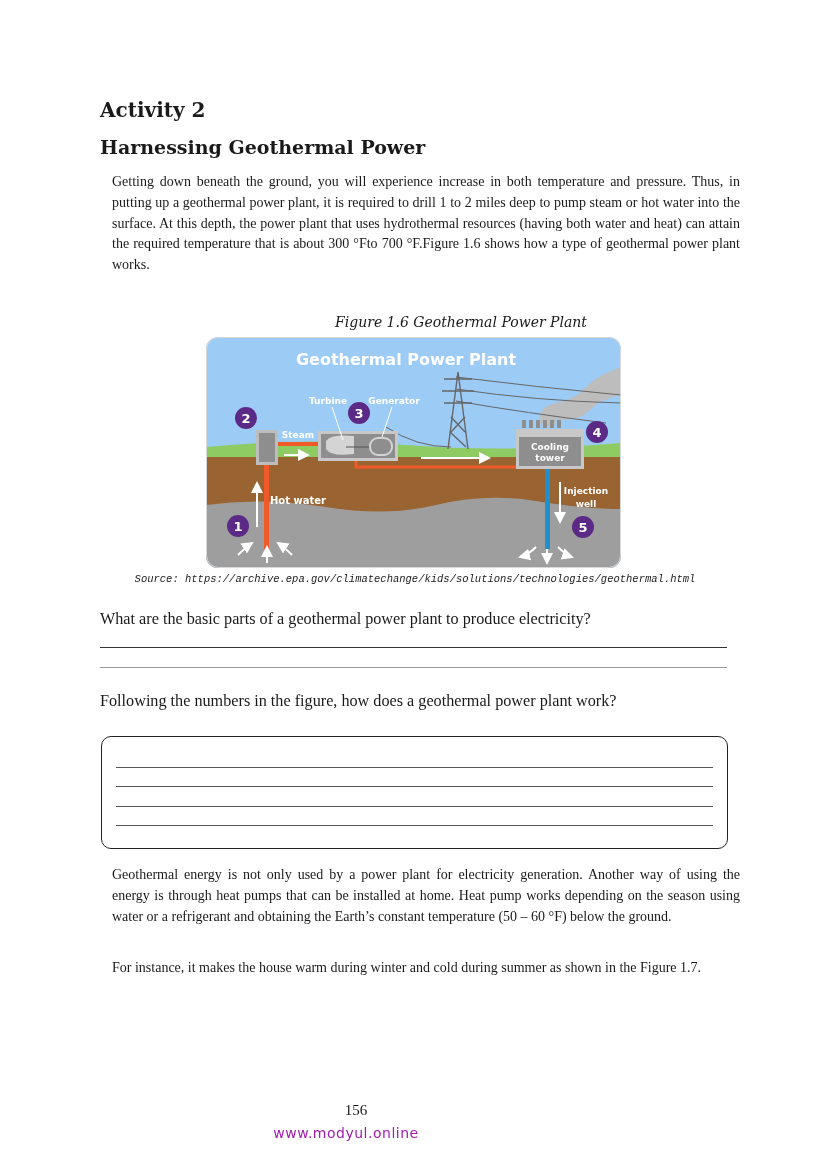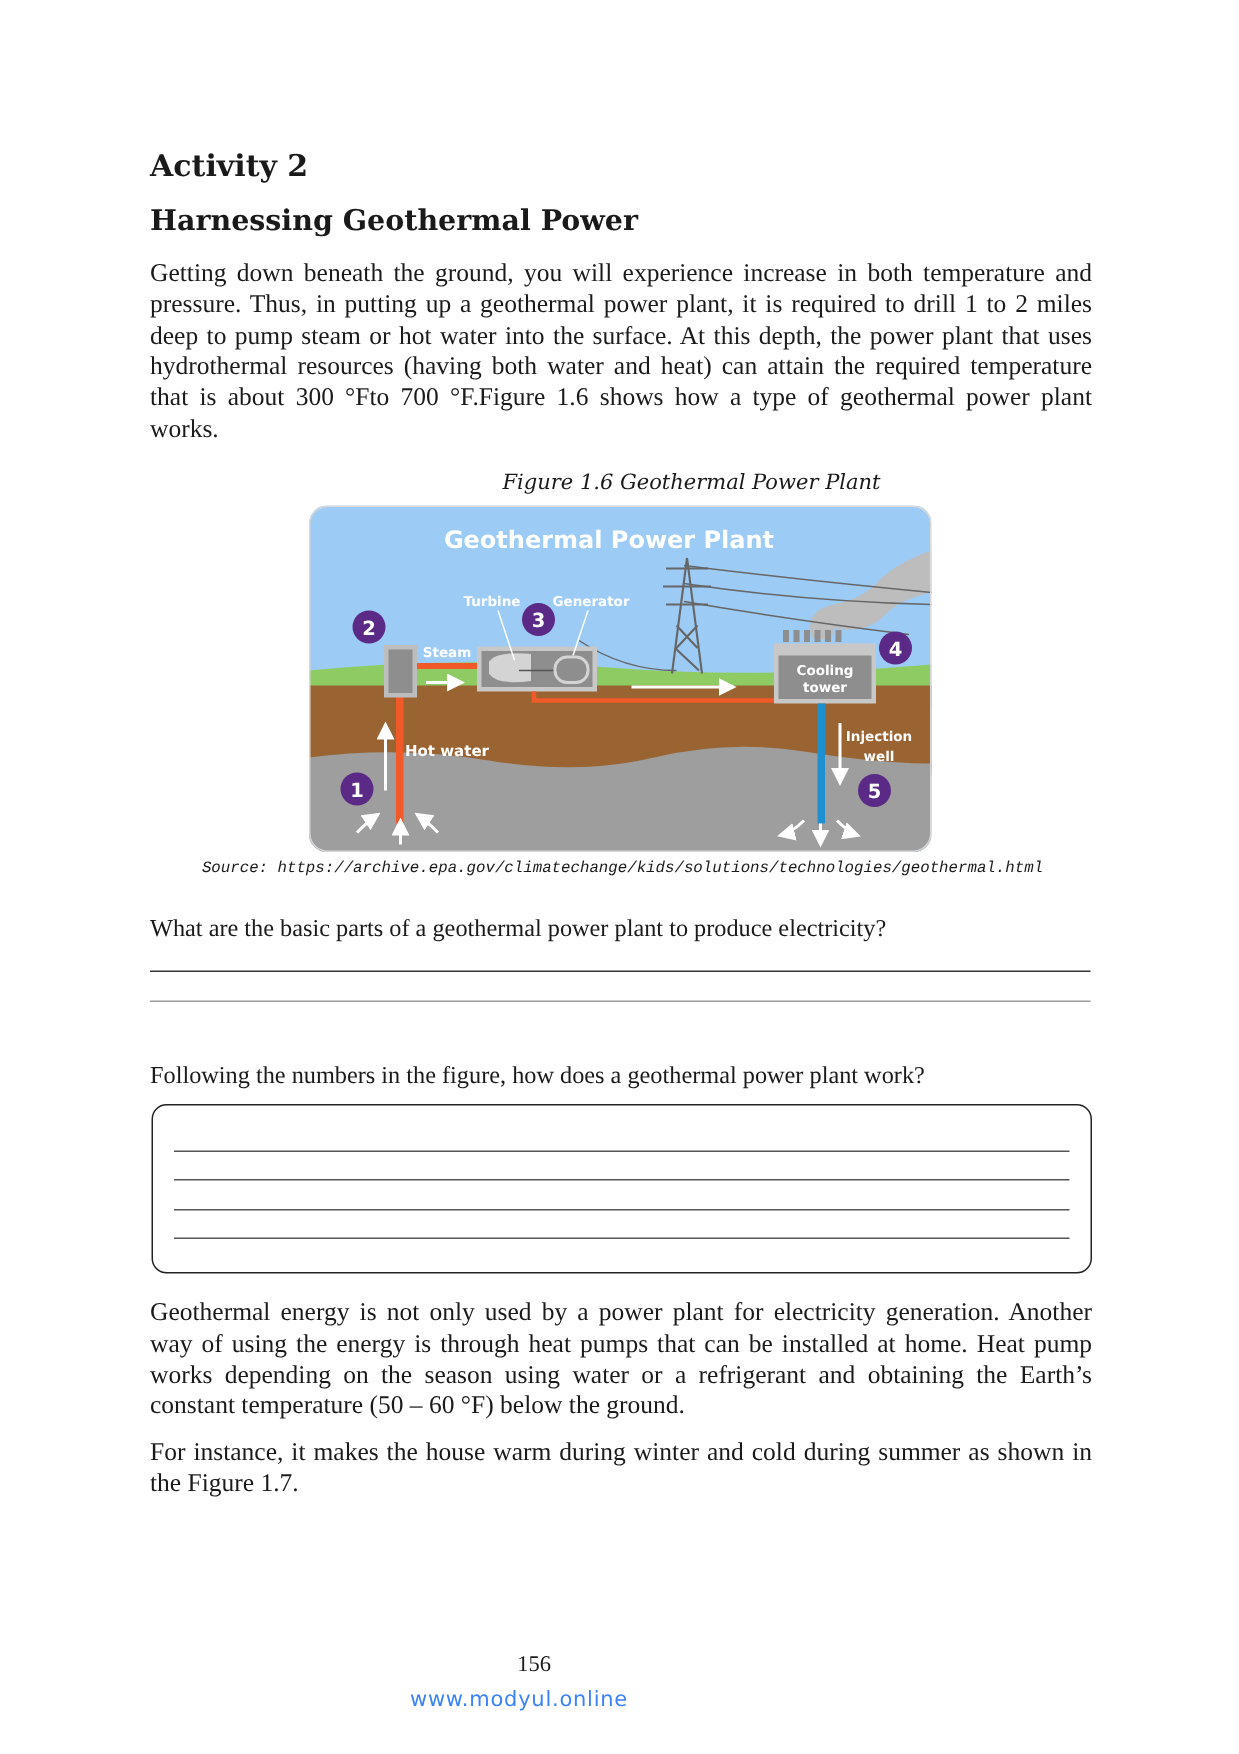--- a/index.html
+++ b/index.html
@@ -1,40 +1,40 @@
 <!DOCTYPE html>
 <html><head>
 <meta charset="utf-8">
 <style>
   html, body { margin: 0; padding: 0; background: #ffffff; }
   body { width: 826px; height: 1169px; position: relative; overflow: hidden;
          font-family: "DejaVu Serif", "Liberation Serif", serif; color: #1a1a1a; }
   .abs { position: absolute; }
   .h1 { left: 100px; top: 98px; font-size: 20px; font-weight: bold; font-family: "DejaVu Serif", serif; }
   .h2 { left: 100px; top: 136px; font-size: 19px; font-weight: bold; font-family: "DejaVu Serif", serif; }
-  .para { left: 100px; width: 628px; font-family: "Liberation Serif", serif; font-size: 17px;
+  .para { left: 112px; width: 628px; font-family: "Liberation Serif", serif; font-size: 14px;
           line-height: 20.8px; text-align: justify; }
   .p1 { top: 172px; }
   .p2 { top: 865px; }
   .p3 { top: 958px; }
   .caption { left: 0; width: 826px; top: 314px; text-align: center; font-style: italic;
              font-family: "DejaVu Serif", serif; font-size: 14px; margin-left: 48px; }
   .source { left: 100px; width: 630px; top: 573px; text-align: center; font-style: italic;
             font-family: Liberation Mono, monospace; font-size: 10.5px; }
   .question { left: 100px; font-family: "Liberation Serif", serif; font-size: 16.2px; }
   .q1 { top: 610px; }
-  .q2 { top: 708px; }
+  .q2 { top: 692px; }
   .line1 { left: 100px; width: 627px; top: 647px; height: 0; border-top: 1.2px solid #333; }
   .line2 { left: 100px; width: 627px; top: 667px; height: 0; border-top: 1.5px solid #999; }
   .answer-box { left: 101px; top: 736px; width: 627px; height: 113px; border: 1.6px solid #222;
                 border-radius: 10px; box-sizing: border-box; }
   .box-line { position: absolute; left: 14px; right: 14px; height: 0; border-top: 1.2px solid #555; }
   .page-num { left: 0; width: 712px; top: 1102px; text-align: center; font-family: "Liberation Serif", serif; font-size: 15px; }
   .watermark { left: 0; width: 692px; top: 1125px; text-align: center; font-family: "DejaVu Sans", sans-serif;
-               font-size: 14px; color: #3b82f6; letter-spacing: 0.5px; }
+               font-size: 14px; color: #a21caf; letter-spacing: 0.5px; }
   .figure { left: 206px; top: 337px; width: 415px; height: 231px; }
   .figure svg text { font-family: "DejaVu Sans", sans-serif; font-weight: bold; }
 </style>
 </head>
 <body>
 
 <div class="abs h1">Activity 2</div>
 <div class="abs h2">Harnessing Geothermal Power</div>
 <div class="abs para p1">Getting down beneath the ground, you will experience increase in both temperature and pressure. Thus, in putting up a geothermal power plant, it is required to drill 1 to 2 miles deep to pump steam or hot water into the surface. At this depth, the power plant that uses hydrothermal resources (having both water and heat) can attain the required temperature that is about 300 °Fto 700 °F.Figure 1.6 shows how a type of geothermal power plant works.</div>
 

